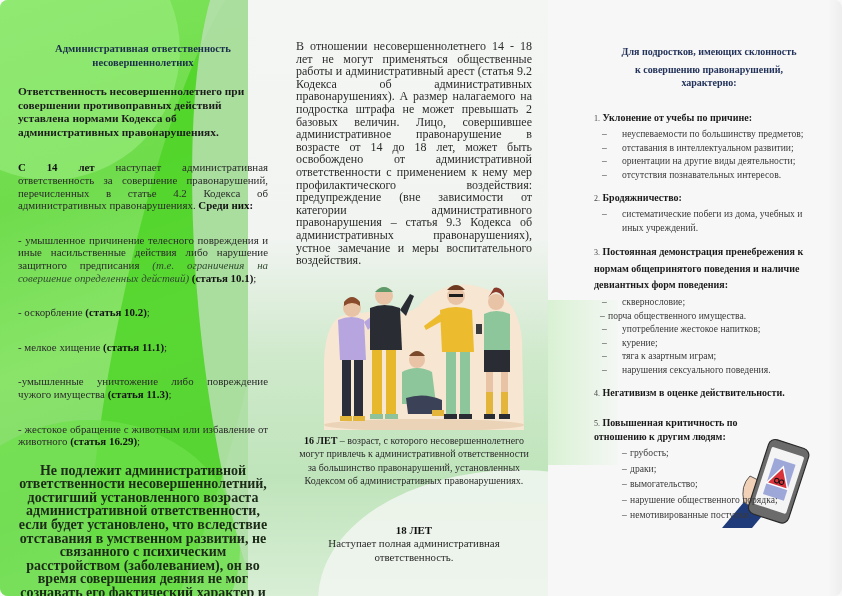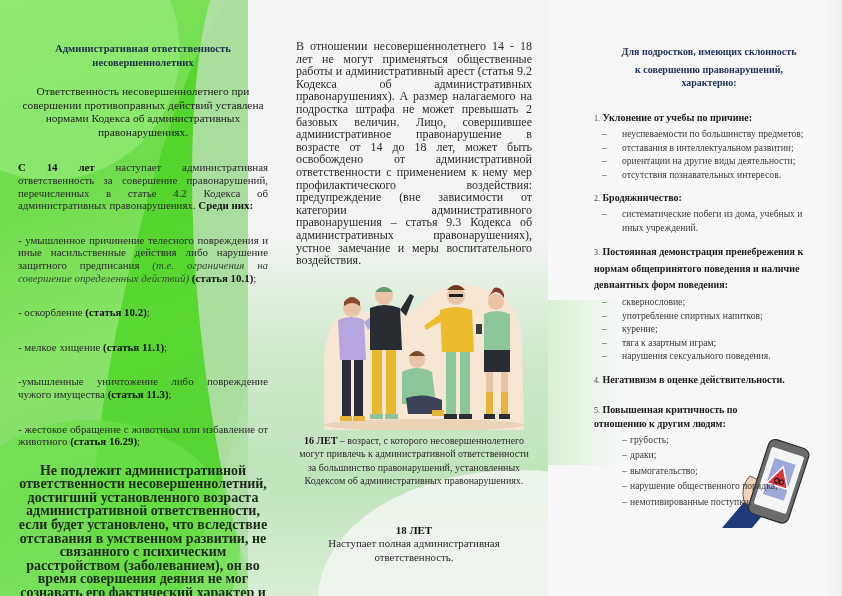--- a/index.html
+++ b/index.html
@@ -3,21 +3,21 @@
 <meta charset="utf-8">
 <style>
   * { box-sizing: border-box; margin: 0; padding: 0; }
   html, body { width: 842px; height: 596px; overflow: hidden; }
   body {
     position: relative;
     font-family: "Liberation Serif", "DejaVu Serif", serif;
     color: #2a2a2a;
     background: #f7f8f7;
   }
-  .page { position: absolute; inset: 0; overflow: hidden; }
+  .page { position: absolute; inset: 0; overflow: hidden; border-radius: 8px; }
 
   
   .bg-left {
     position: absolute; left: 0; top: 0; width: 290px; height: 596px;
     background: linear-gradient(160deg, #7ee45a 0%, #6fdc4c 30%, #8ae46a 55%, #7fd96a 75%, #a9e59a 100%);
     overflow: hidden;
   }
   .bg-left .sweep1 {
     position: absolute; left: 120px; top: -40px; width: 140px; height: 720px;
     background: #49d321; border-radius: 50%;
@@ -66,22 +66,21 @@
   .title-left {
     margin-top: 42px;
     text-align: center;
     font-weight: bold;
     font-size: 10.6px;
     line-height: 14px;
     color: #1b2f4a;
   }
   .lead-left {
     margin-top: 15px;
-    text-align: center;
-    font-weight: normal;
+    font-weight: bold;
     font-size: 11.4px;
     line-height: 13.6px;
     color: #1c1c1c;
   }
   .para {
     font-size: 10.9px;
     line-height: 12.6px;
     text-align: justify;
     color: #2b2b2b;
   }
@@ -295,21 +294,22 @@
       </ul>
     </div>
 
     <div class="sec">
       <div class="sec-title-lines">
         <span class="num">3.</span>
         <span class="hd">Постоянная демонстрация пренебрежения к нормам общепринятого поведения и наличие девиантных форм поведения:</span>
       </div>
       <ul class="dash">
         <li>сквернословие;</li>
-        <li>употребление спиртных напитков;</li>
+        <li class="tight">порча общественного имущества.</li>
+        <li>употребление жестокое напитков;</li>
         <li>курение;</li>
         <li>тяга к азартным играм;</li>
         <li>нарушения сексуального поведения.</li>
       </ul>
     </div>
 
     <div class="sec">
       <span class="num">4.</span>
       <span class="hd">Негативизм в оценке действительности.</span>
     </div>

